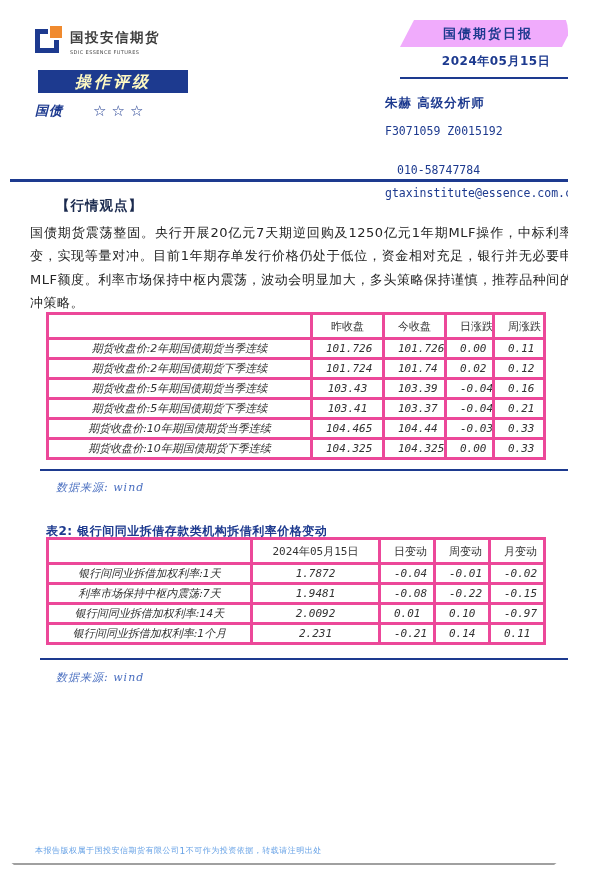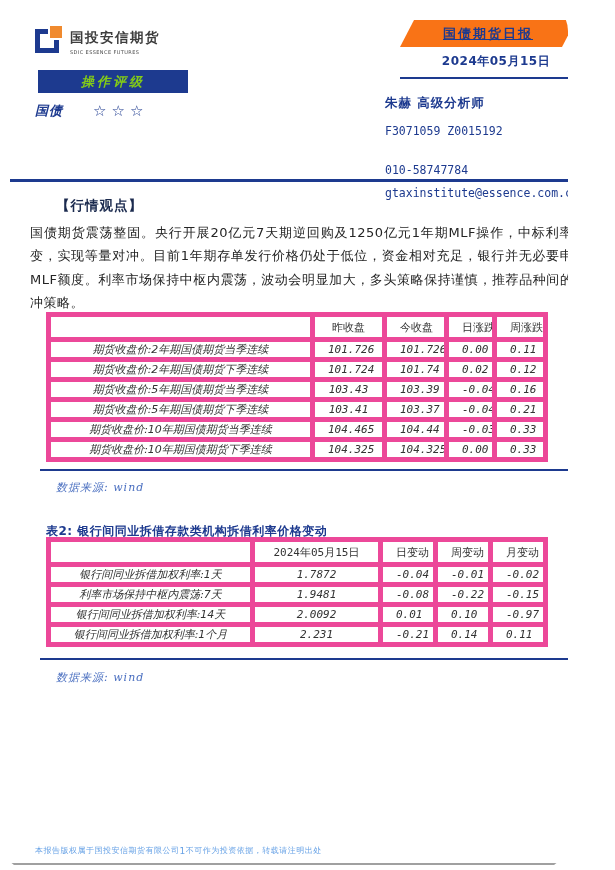--- a/index.html
+++ b/index.html
@@ -10,61 +10,61 @@
   
   .logo-row { position:absolute; left:35px; top:26px; display:flex; align-items:flex-start; gap:8px; }
   .logo-mark { position:relative; width:27px; height:27px; }
   .logo-mark .blue-sq { position:absolute; left:0; bottom:0; width:24px; height:24px; border:5px solid #1d3a8f; }
   .logo-mark .orange-sq { position:absolute; right:0; top:0; width:12px; height:12px; background:#f08a2e; box-shadow:-2px 2px 0 #fff; }
   .logo-text { padding-top:3px; }
   .logo-cn { font-size:13.5px; font-weight:bold; color:#3d3d3d; letter-spacing:1.5px; }
   .logo-en { font-size:5px; color:#4a4a4a; letter-spacing:0.4px; margin-top:2px; }
 
   .rating-box { position:absolute; left:38px; top:70px; width:150px; height:23px; background:#1d3a8f;
-                color:#84cc16; font-size:13px; font-weight:bold; font-style:italic; letter-spacing:3px;
+                color:#fef9c3; font-size:16px; font-weight:bold; font-style:italic; letter-spacing:3px;
                 text-align:center; line-height:23px; }
   .rating-row { position:absolute; left:35px; top:102px; display:flex; align-items:center; }
   .rating-name { color:#1d3a8f; font-size:13px; font-weight:bold; font-style:italic; letter-spacing:1px; }
   .rating-stars { color:#1d3a8f; font-size:15px; letter-spacing:5px; margin-left:30px; }
 
   
   .banner { position:absolute; left:400px; top:20px; width:192px; height:27px; }
-  .banner-main { position:absolute; left:0; top:0; width:176px; height:27px; background:#f97316;
+  .banner-main { position:absolute; left:0; top:0; width:176px; height:27px; background:#f0abfc;
                  -webkit-clip-path:polygon(14px 0, 176px 0, 162px 100%, 0 100%);
                  clip-path:polygon(14px 0, 176px 0, 162px 100%, 0 100%);
-                 color:#1d3a8f; font-size:13px; font-weight:bold; text-align:center; line-height:27px; letter-spacing:2px;text-decoration:underline; }
+                 color:#1d3a8f; font-size:13px; font-weight:bold; text-align:center; line-height:27px; letter-spacing:2px; }
   .banner-tail { position:absolute; right:0; top:0; width:22px; height:27px; background:#ee8a3c;
                  -webkit-clip-path:polygon(14px 0, 22px 0, 8px 100%, 0 100%);
                  clip-path:polygon(14px 0, 22px 0, 8px 100%, 0 100%); }
   .date-block { position:absolute; left:400px; top:53px; width:192px; text-align:center;
                 color:#1d3a8f; font-size:12px; font-weight:bold; padding-bottom:7px;
                 border-bottom:2px solid #1d3a8f; letter-spacing:0.5px; }
   .analyst { position:absolute; left:385px; top:95px; color:#1d3a8f; }
   .analyst-name { font-size:12.5px; font-weight:bold; letter-spacing:1px; margin-bottom:12px; }
   .analyst-license, .analyst-phone, .analyst-email { font-family:"DejaVu Sans Mono", monospace; font-size:11.5px; }
   .analyst-license { margin-bottom:25px; }
-  .analyst-phone { margin-bottom:9px; }
+  .analyst-phone { margin-bottom:9px;margin-left:12px; }
 
   .hr-main { position:absolute; left:10px; top:179px; width:594px; height:3px; background:#1d3a8f; }
 
   
   .opinion-heading { position:absolute; left:56px; top:197px; font-size:13.5px; font-weight:bold; color:#1b2a4e; letter-spacing:1px; }
   .opinion-para { position:absolute; left:30px; top:221px; width:557px; font-size:13px; line-height:23.3px;
                   color:#242424; text-align:justify; letter-spacing:0.5px; }
 
   
   .tbl-title { position:absolute; font-size:12px; font-weight:bold; color:#1d3a8f; letter-spacing:0.5px; }
   .t1-title { left:46px; top:298px; }
   .t2-title { left:46px; top:523px; }
 
   table.rpt { position:absolute; left:46px; width:497px; border-collapse:collapse; table-layout:fixed;
               border-top:2px solid #1d3a8f; }
   #table1 { top:312px; }
   #table2 { top:537px; }
-  table.rpt th, table.rpt td { border:5px solid #ec4899; text-align:center; font-weight:normal;
+  table.rpt th, table.rpt td { border:3px solid #ec4899; text-align:center; font-weight:normal;
                                color:#333; font-size:11px; padding:0 13px; overflow:hidden; white-space:nowrap; }
   table.rpt th { height:25px; }
   table.rpt td { height:20px;font-style:italic; }
   table.rpt td.num, table.rpt th.num { font-family:"DejaVu Sans Mono", monospace; }
   #table1 col:nth-child(1){width:264px;} #table1 col:nth-child(2){width:72px;}
   #table1 col:nth-child(3){width:62px;}  #table1 col:nth-child(4){width:48px;}
   #table1 col:nth-child(5){width:51px;}
   #table2 col:nth-child(1){width:204px;} #table2 col:nth-child(2){width:128px;}
   #table2 col:nth-child(3){width:55px;}  #table2 col:nth-child(4){width:55px;}
   #table2 col:nth-child(5){width:55px;}

